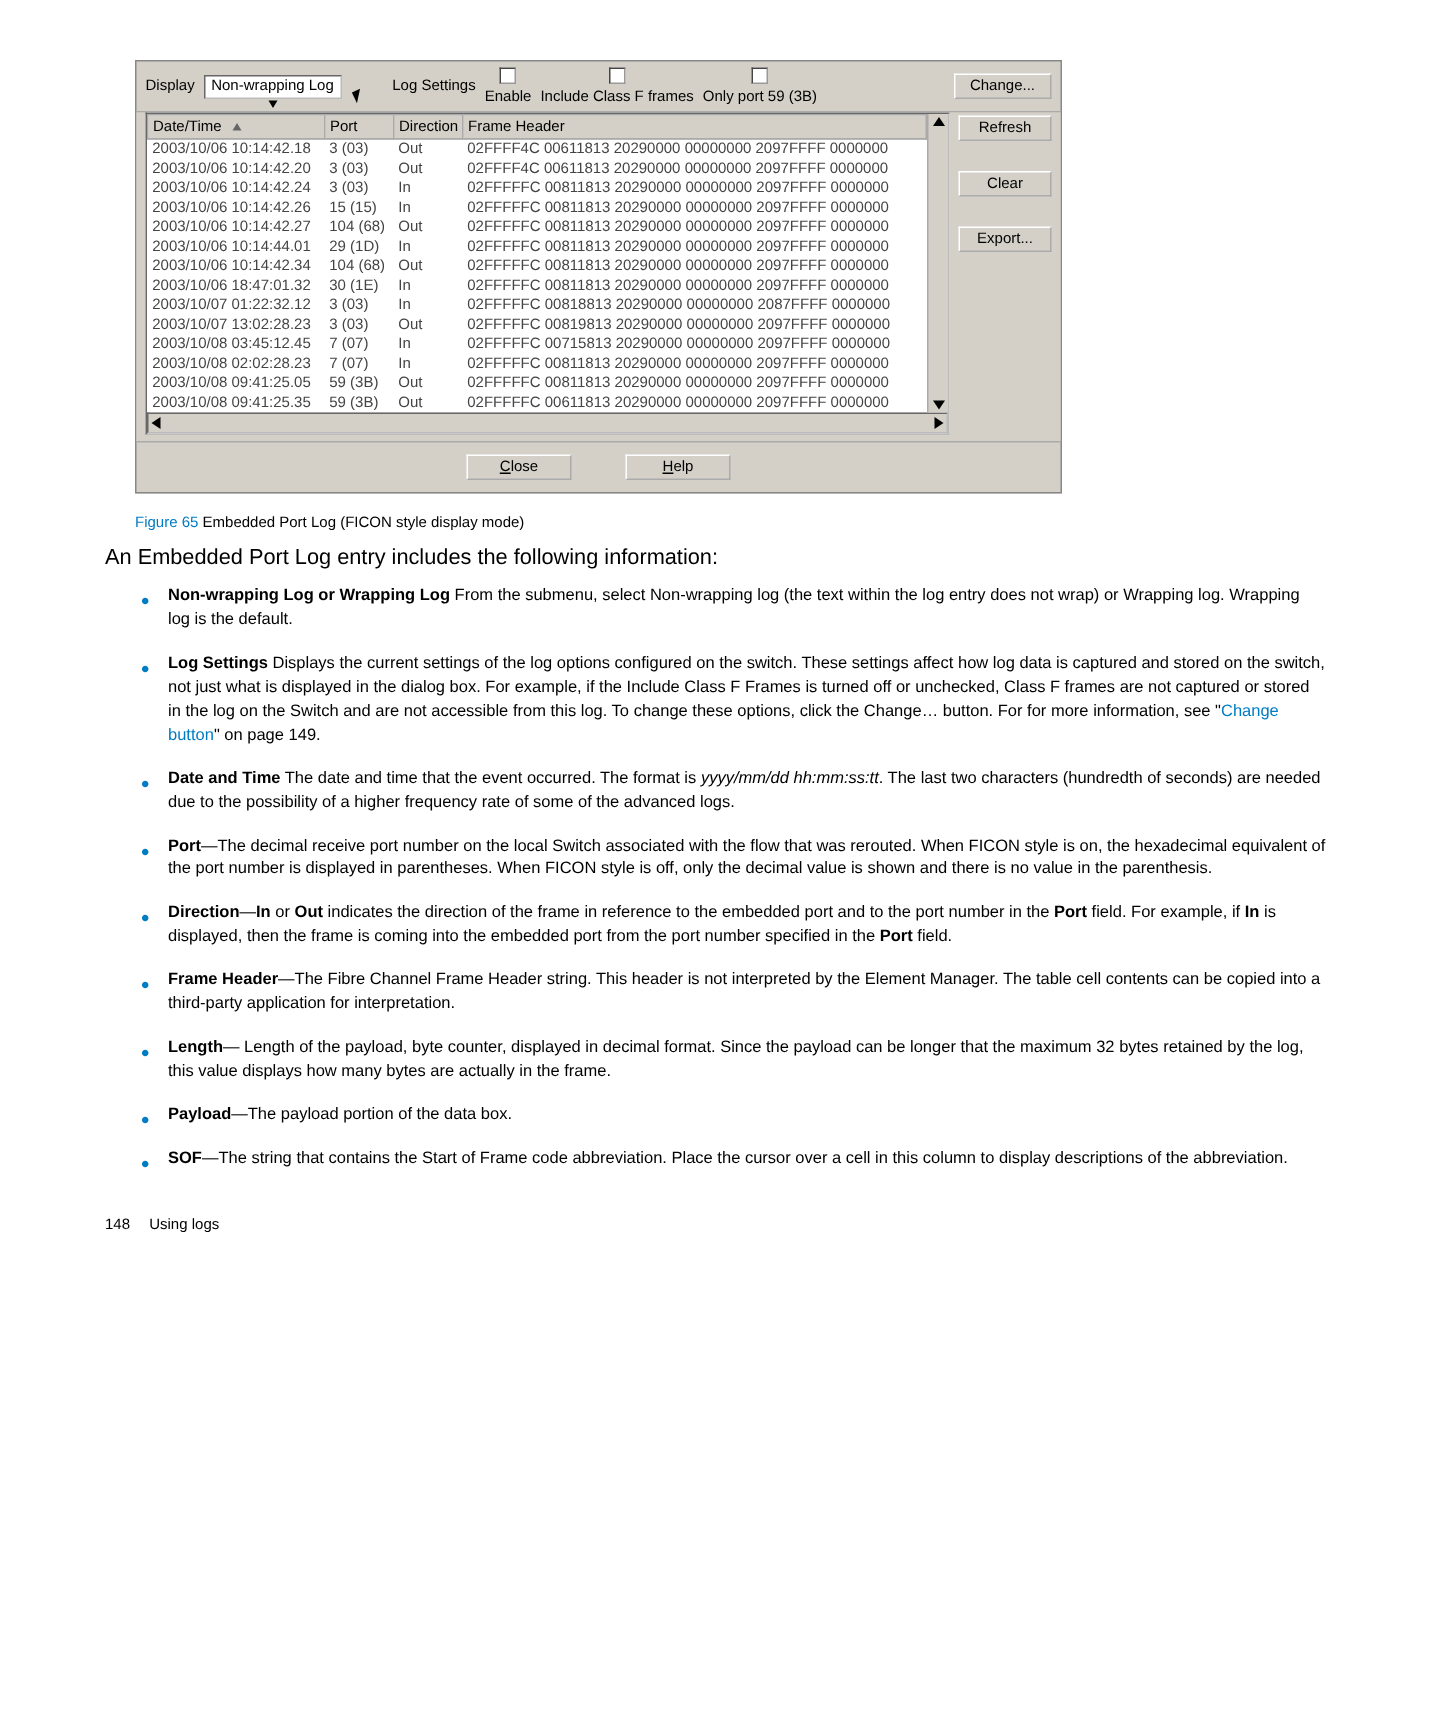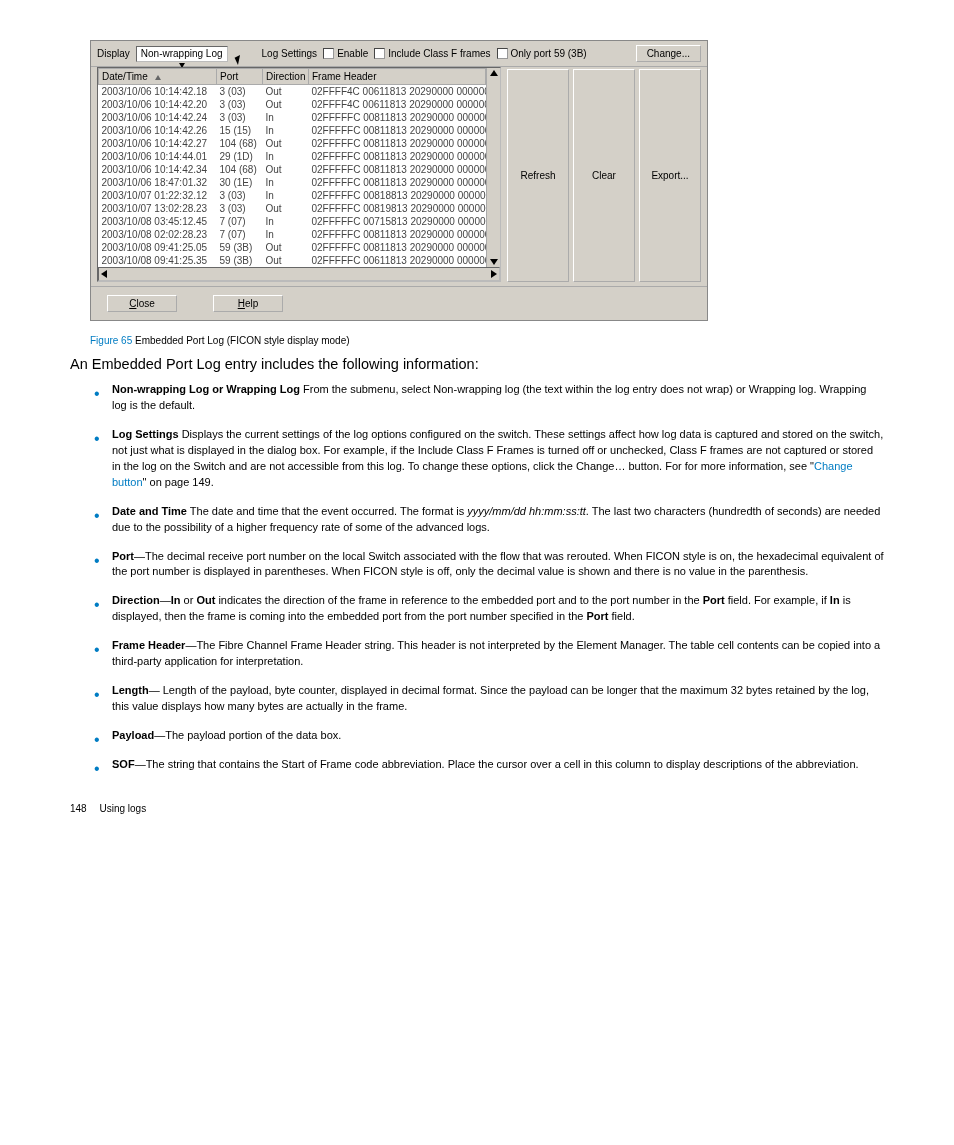--- a/index.html
+++ b/index.html
@@ -45,20 +45,21 @@
   .dropdown .tri {
     width: 0; height: 0;
     border-left: 3px solid transparent;
     border-right: 3px solid transparent;
     border-top: 5px solid #000;
   }
   .checkbox {
     display: inline-flex;
     align-items: center;
     gap: 3px;
+    flex-direction: column;
   }
   .checkbox .box {
     width: 11px; height: 11px;
     background: #fff;
     border: 1px inset #999;
     display: inline-block;
   }
   .btn {
     background: #d4d0c8;
     border: 1px outset #fff;
@@ -93,22 +94,22 @@
     white-space: nowrap;
   }
   table.log td {
     padding: 1px 3px;
     color: #444;
     white-space: nowrap;
     overflow: hidden;
   }
   .side-btns {
     display: flex;
-    flex-direction: row;
-    gap: 4px;
+    flex-direction: column;
+    gap: 20px;
     padding-top: 2px;
   }
   .side-btns .btn { width: 62px; text-align: center; }
   .hscroll {
     height: 14px;
     background: #d4d0c8;
     border: 1px inset #bbb;
     display: flex;
     justify-content: space-between;
     align-items: center;
@@ -144,21 +145,21 @@
     border-bottom:6px solid #000;
   }
   .vscroll .arr-down {
     width:0;height:0;
     border-left:4px solid transparent;
     border-right:4px solid transparent;
     border-top:6px solid #000;
   }
   .win-bottom {
     display: flex;
-    justify-content: flex-start;
+    justify-content: center;
     gap: 36px;
     padding: 8px 16px;
     border-top: 1px solid #aaa;
   }
   .win-bottom .btn { width: 70px; text-align: center; }
   .sort-arrow {
     width:0;height:0;display:inline-block;margin-left:4px;
     border-left:3px solid transparent;border-right:3px solid transparent;border-bottom:5px solid #666;
   }
   .cursor-icon { position:relative; }

